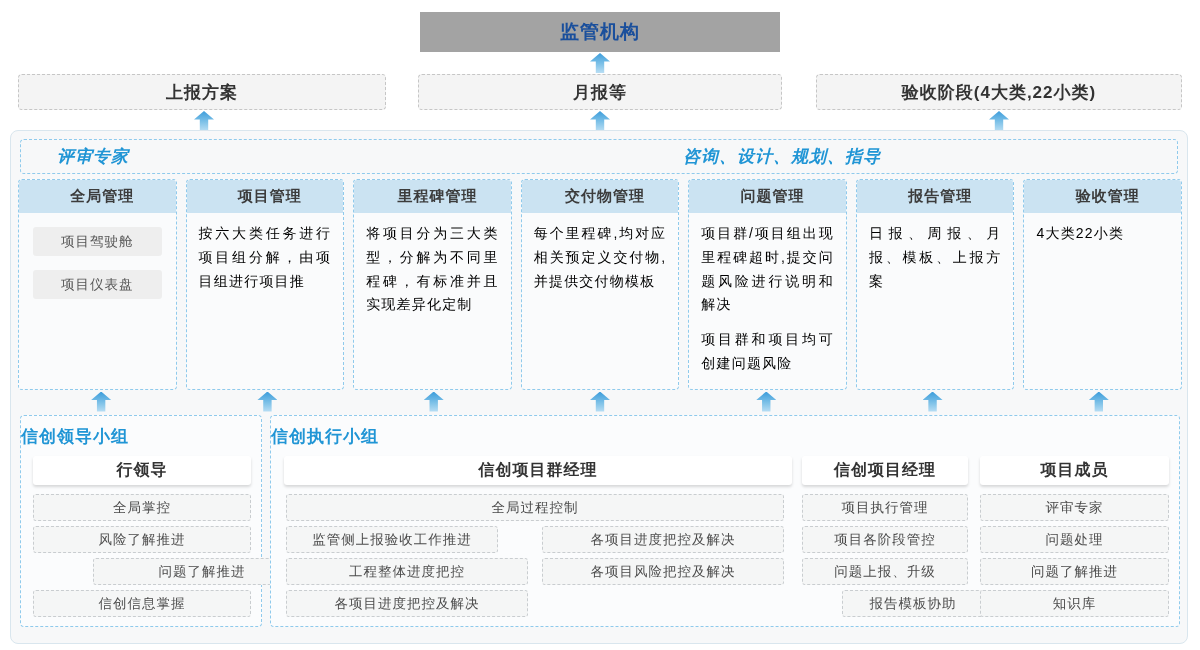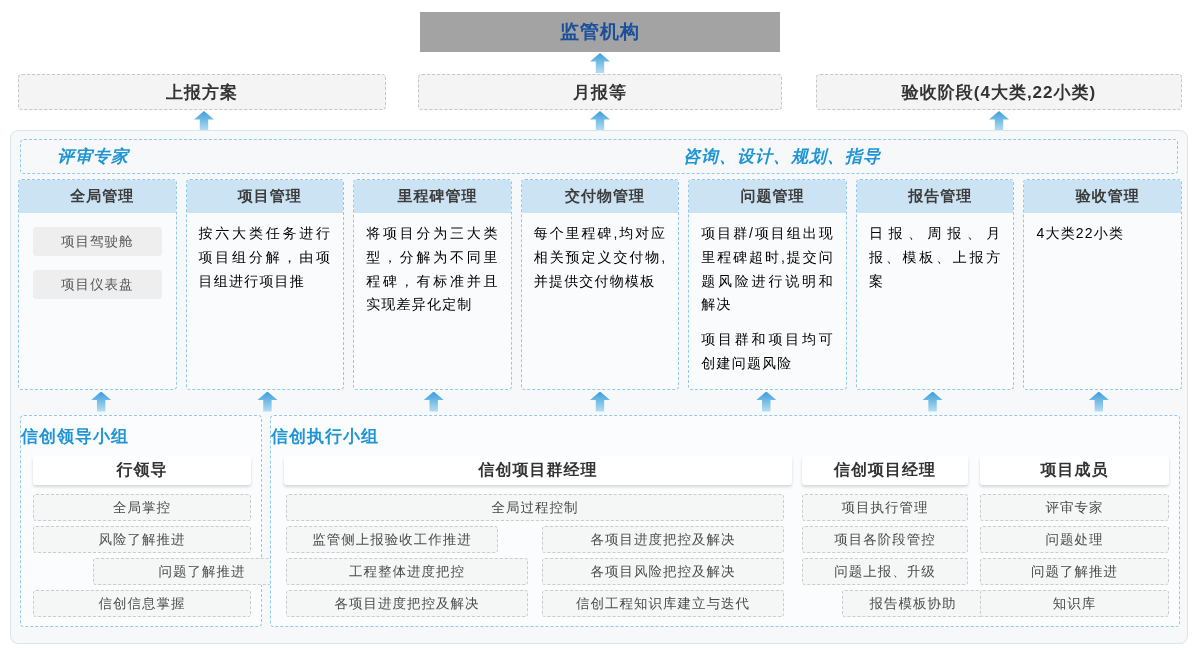--- a/index.html
+++ b/index.html
@@ -249,21 +249,20 @@
 <div class="abs group exec-group">
   <div class="group-title">信创执行小组</div>
 
   <div class="role-box gm-role">信创项目群经理</div>
   <div class="item-box gm-full">全局过程控制</div>
   <div class="item-box gm-l0">监管侧上报验收工作推进</div>
   <div class="item-box gm-l1">工程整体进度把控</div>
   <div class="item-box gm-l2">各项目进度把控及解决</div>
   <div class="item-box gm-r0">各项目进度把控及解决</div>
   <div class="item-box gm-r1">各项目风险把控及解决</div>
-  <div class="item-box gm-r2">信创工程知识库建立与迭代</div>
 
   <div class="role-box pm-role">信创项目经理</div>
   <div class="item-box pm-i0">项目执行管理</div>
   <div class="item-box pm-i1">项目各阶段管控</div>
   <div class="item-box pm-i2">问题上报、升级</div>
   <div class="item-box pm-i3">报告模板协助</div>
 
   <div class="role-box mb-role">项目成员</div>
   <div class="item-box mb-i0">评审专家</div>
   <div class="item-box mb-i1">问题处理</div>

